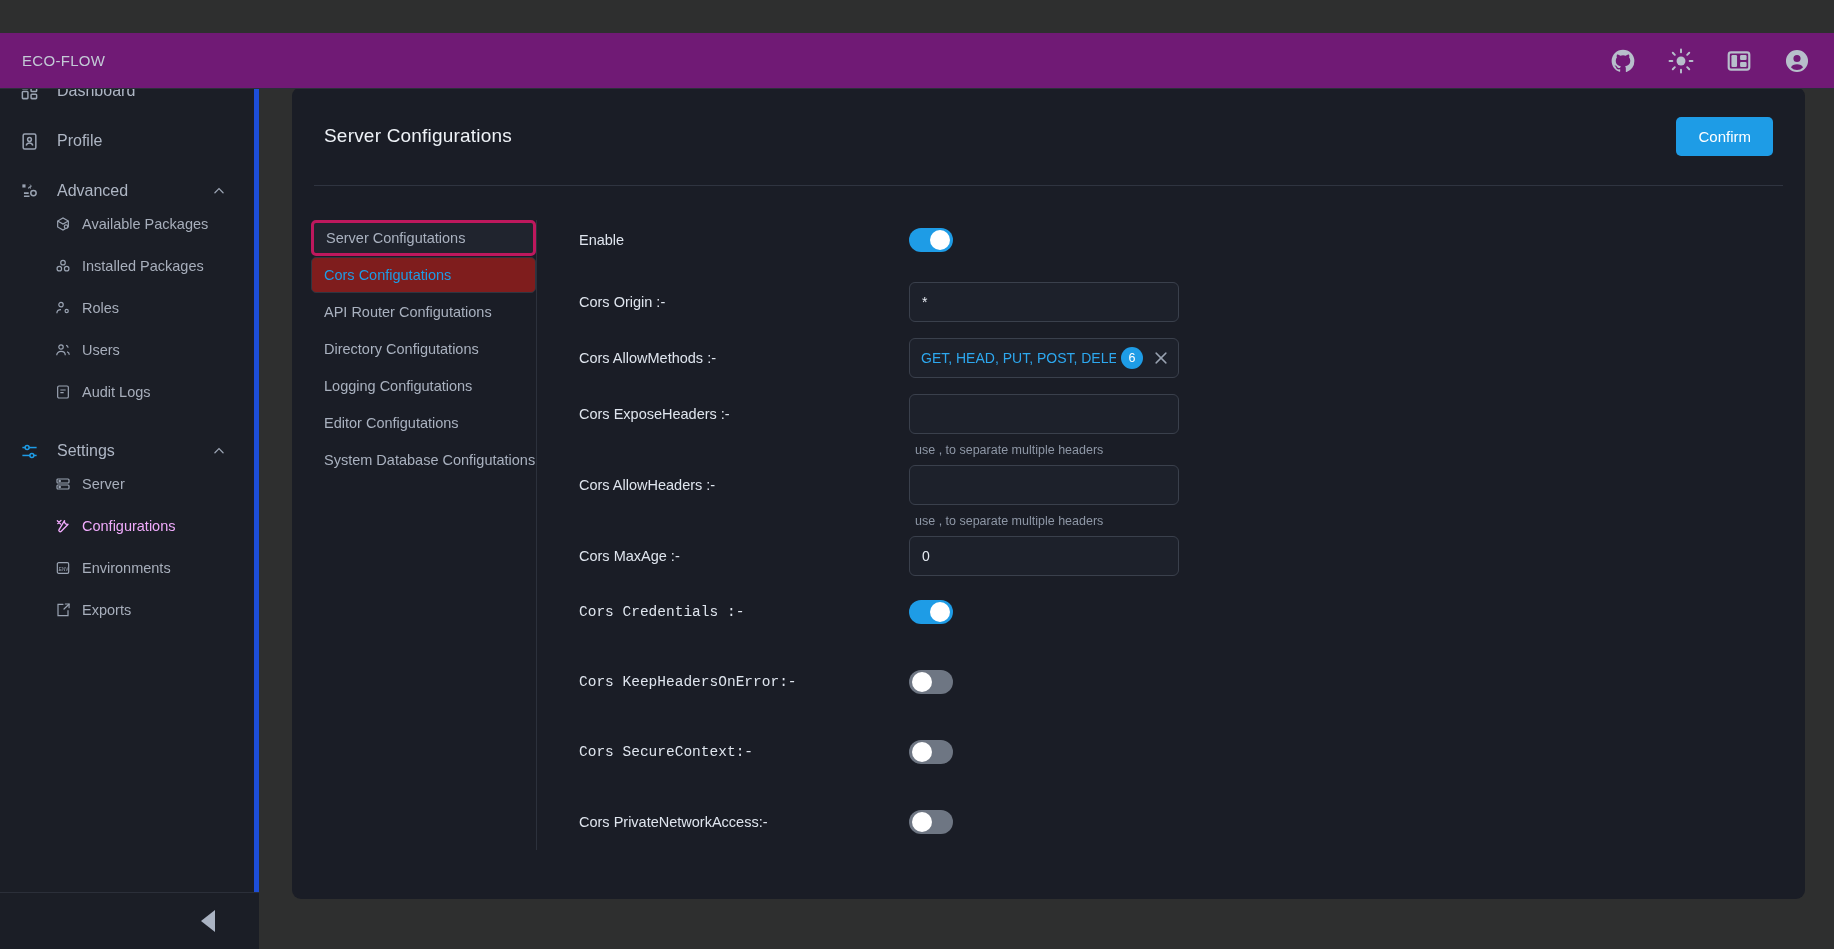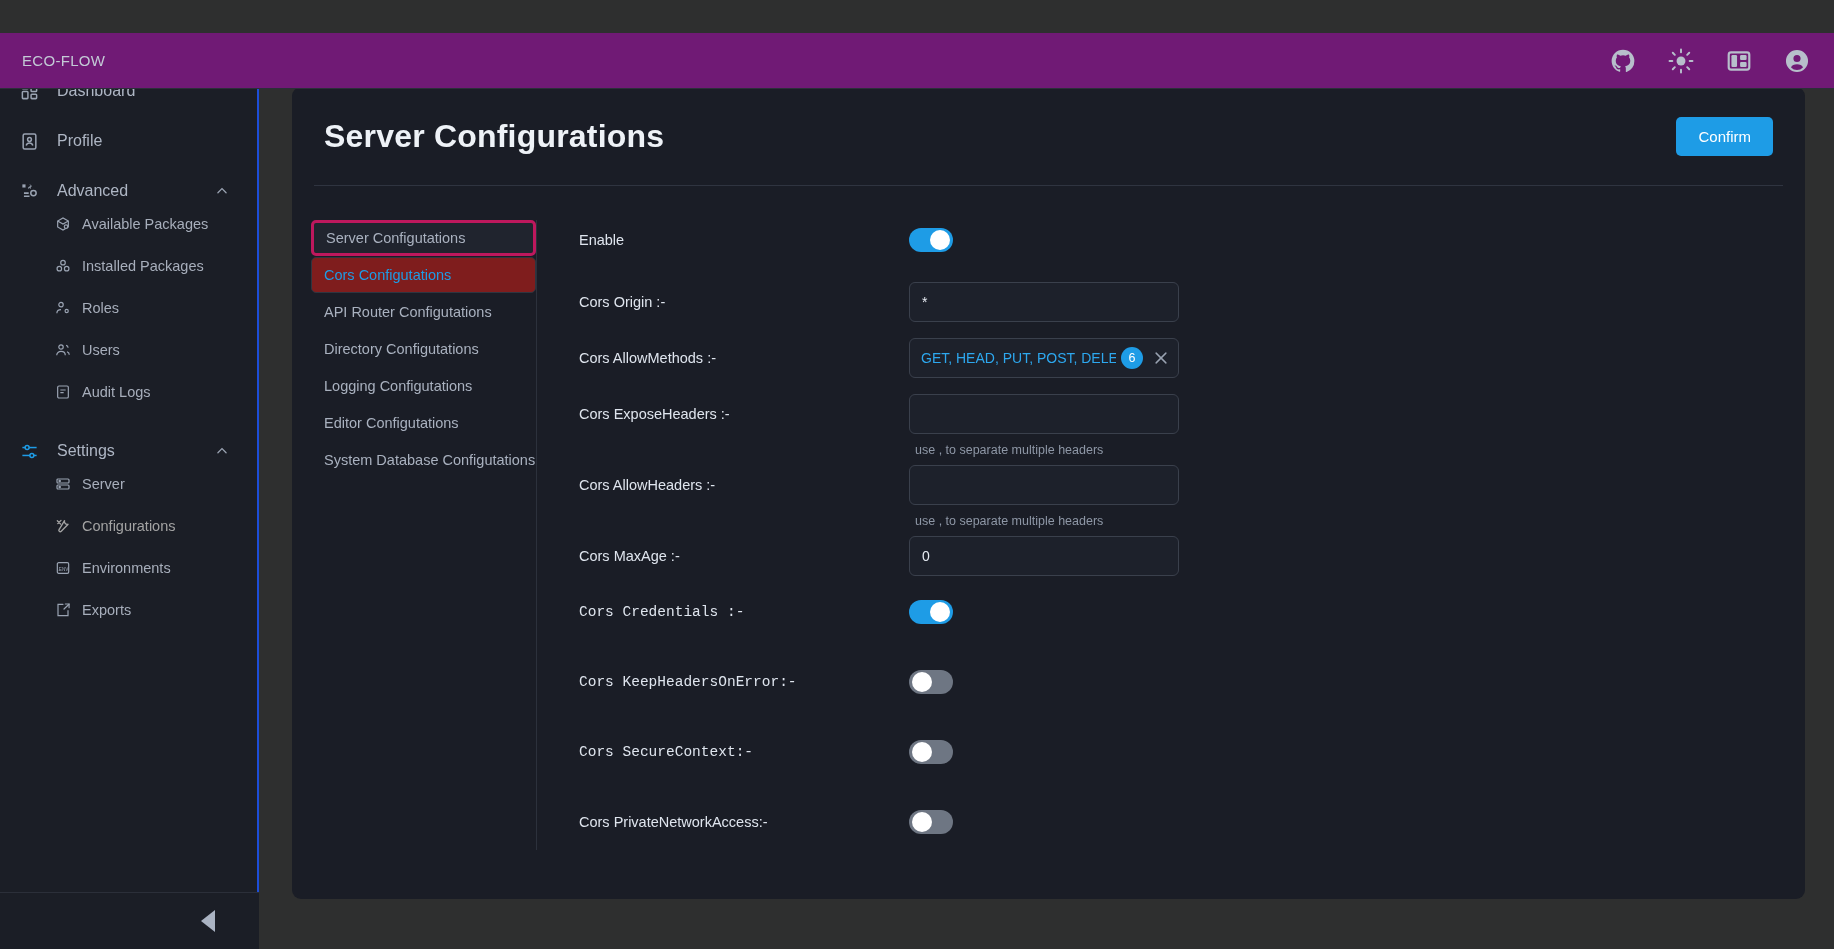--- a/index.html
+++ b/index.html
@@ -28,21 +28,21 @@
     margin-left: auto; margin-right: 24px;
     display: flex; align-items: center; gap: 32px;
   }
   .ticon { width: 26px; height: 26px; display: block; color: #b7bfcb; cursor: pointer; }
   .ticon svg { width: 100%; height: 100%; display: block; fill: currentColor; }
 
   
   .sidebar {
     position: absolute; top: 56px; left: 0; width: 259px; height: 836px;
     background: #1b1e26;
-    border-right: 2px solid #1d4ed8;
+    border-right: 5px solid #1d4ed8;
     padding-top: 10px;
     overflow: hidden;
   }
   .nav-item {
     display: flex; align-items: center;
     height: 50px; padding-left: 20px; cursor: pointer;
     color: #aeb6c4; font-size: 16px;
   }
   .nav-item .nico {
     width: 19px; height: 19px; flex: 0 0 19px; margin-right: 18px;
@@ -56,21 +56,21 @@
 
   .nav-sub {
     display: flex; 
     height: 42px; padding-left: 55px; cursor: pointer;
     color: #a7aebb; font-size: 14.5px;
   }
   .nav-sub .nico {
     width: 16px; height: 16px; flex: 0 0 16px; margin-right: 11px; color: #9aa3b2;
   }
   .nav-sub .nico svg { width: 100%; height: 100%; display: block; }
-  .nav-sub.active, .nav-sub.active .nico { color: #a3a3a3; }
+  .nav-sub.active, .nav-sub.active .nico { color: #f0abfc; }
 
   .collapse-bar {
     position: absolute; top: 892px; left: 0; width: 259px; height: 57px;
     background: #1b1e26; border-top: 1px solid #2b2f39;
     display: flex; align-items: center; justify-content: flex-end;
     padding-right: 44px; cursor: pointer;
   }
   .collapse-bar .tri {
     width: 0; height: 0;
     border-top: 11px solid transparent;
@@ -88,21 +88,21 @@
     width: 1513px; height: 812px;
     background: #1a1d26;
     border-radius: 9px;
     overflow: hidden;
   }
   .card-head {
     position: relative; height: 98px;
     padding: 0 32px;
     display: flex; align-items: center;
   }
-  .card-title { color: #eef2f7; font-size: 32px; font-weight: bold; letter-spacing: .2px; }
+  .card-title { color: #eef2f7; font-size: 19px; font-weight: normal; letter-spacing: .2px; }
   .confirm-btn {
     margin-left: auto;
     background: #1e9ce6; color: #ffffff;
     border: none; border-radius: 5px;
     font-family: "Liberation Sans", sans-serif;
     font-size: 15px; padding: 11px 22px; cursor: pointer;
   }
   .card-divider {
     margin: 0 22px; height: 1px; background: #2f3440;
   }

